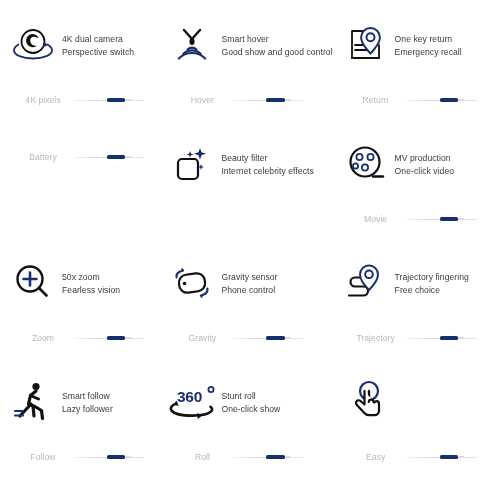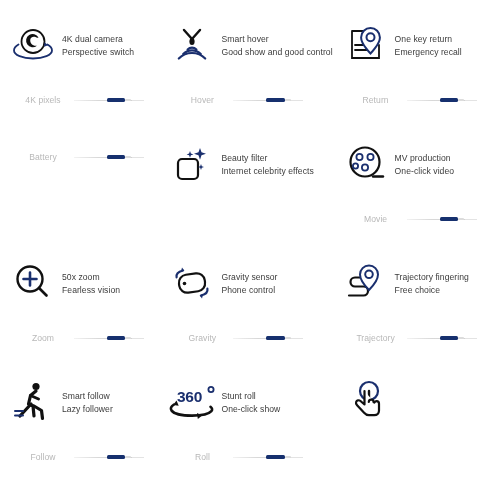--- a/index.html
+++ b/index.html
@@ -386,14 +386,23 @@
       <div class="cell-top">
         <div class="icon-box">
     <svg width="44" height="44" viewBox="0 0 44 44" fill="none">
       <circle cx="25" cy="11" r="9" stroke="#1a2f6e" stroke-width="2.2" fill="none"></circle>
       <path d="M25 11v13" stroke="#111111" stroke-width="2.4" stroke-linecap="round"></path>
       <path d="M20.5 11v13.5l-4-3.5c-1.6-1.3-3.8-.8-4.4 1-.4 1.2.1 2.2 1 3.2l7 7.6c1.3 1.5 2.8 2.4 4.8 2.4h5.4c2.8 0 4.7-1.9 4.7-4.6v-6.8c0-1.5-1-2.6-2.4-2.6-1 0-1.8.5-2.2 1.3" stroke="#111111" stroke-width="2.2" stroke-linecap="round" stroke-linejoin="round" fill="#ffffff"></path>
       <path d="M29.6 22.2c0-1.4-1-2.5-2.4-2.5-1.3 0-2.3 1-2.4 2.3" stroke="#111111" stroke-width="2.2" stroke-linecap="round" fill="none"></path>
     </svg>
         </div>
       </div>
+      <div class="cell-slider">
+        <div class="slider-label">Easy</div>
+        <div class="slider-track-wrap">
+          <div class="slider-track"></div>
+          <div class="slider-track-right"></div>
+          <div class="slider-handle" style="left: 47.12%; width: 26%;"></div>
+          <div class="slider-handle-tail" style="left: 73.12%; width: 9%;"></div>
+        </div>
+      </div>
     </div>
   </div>
 
 </body></html>

